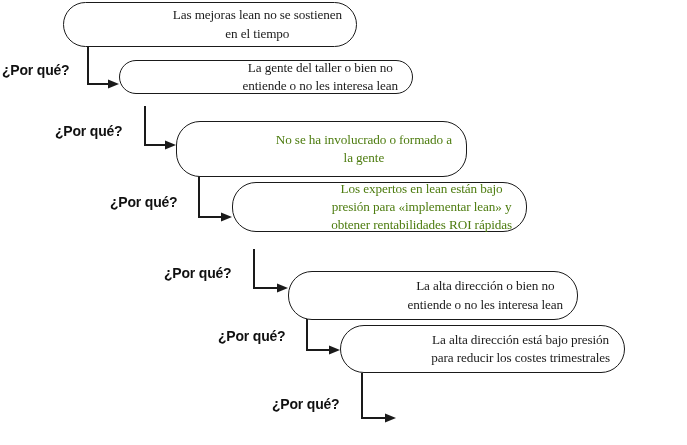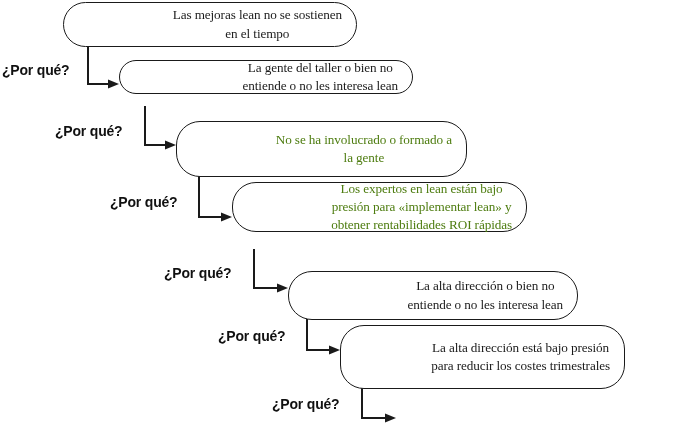--- a/index.html
+++ b/index.html
@@ -104,21 +104,21 @@
   </div>
   <div class="node" style="left: 232px; top: 182px; width: 295px; height: 50px; border-color: rgb(26, 26, 26); background: rgb(255, 255, 255); color: #4d7c0f;">
     <span class="txt">Los expertos en lean están bajo
 presión para «implementar lean» y
 obtener rentabilidades ROI rápidas</span>
   </div>
   <div class="node" style="left: 288px; top: 262px; width: 290px; height: 49px; border-color: rgb(26, 26, 26); background: rgb(255, 255, 255); color: rgb(26, 26, 26); margin-top: 9px;">
     <span class="txt">La alta dirección o bien no
 entiende o no les interesa lean</span>
   </div>
-  <div class="node" style="left: 340px; top: 325px; width: 285px; height: 64px; border-color: rgb(26, 26, 26); background: rgb(255, 255, 255); color: rgb(26, 26, 26);">
+  <div class="node" style="left: 340px; top: 325px; width: 285px; height: 48px; border-color: rgb(26, 26, 26); background: rgb(255, 255, 255); color: rgb(26, 26, 26);">
     <span class="txt">La alta dirección está bajo presión
 para reducir los costes trimestrales</span>
   </div>
 
   <div class="why" style="left: 2px; top: 62px;">¿Por qué?</div>
   <div class="why" style="left: 55px; top: 123px;">¿Por qué?</div>
   <div class="why" style="left: 110px; top: 194px;">¿Por qué?</div>
   <div class="why" style="left: 164px; top: 265px;">¿Por qué?</div>
   <div class="why" style="left: 218px; top: 328px;">¿Por qué?</div>
   <div class="why" style="left: 272px; top: 396px;">¿Por qué?</div>

